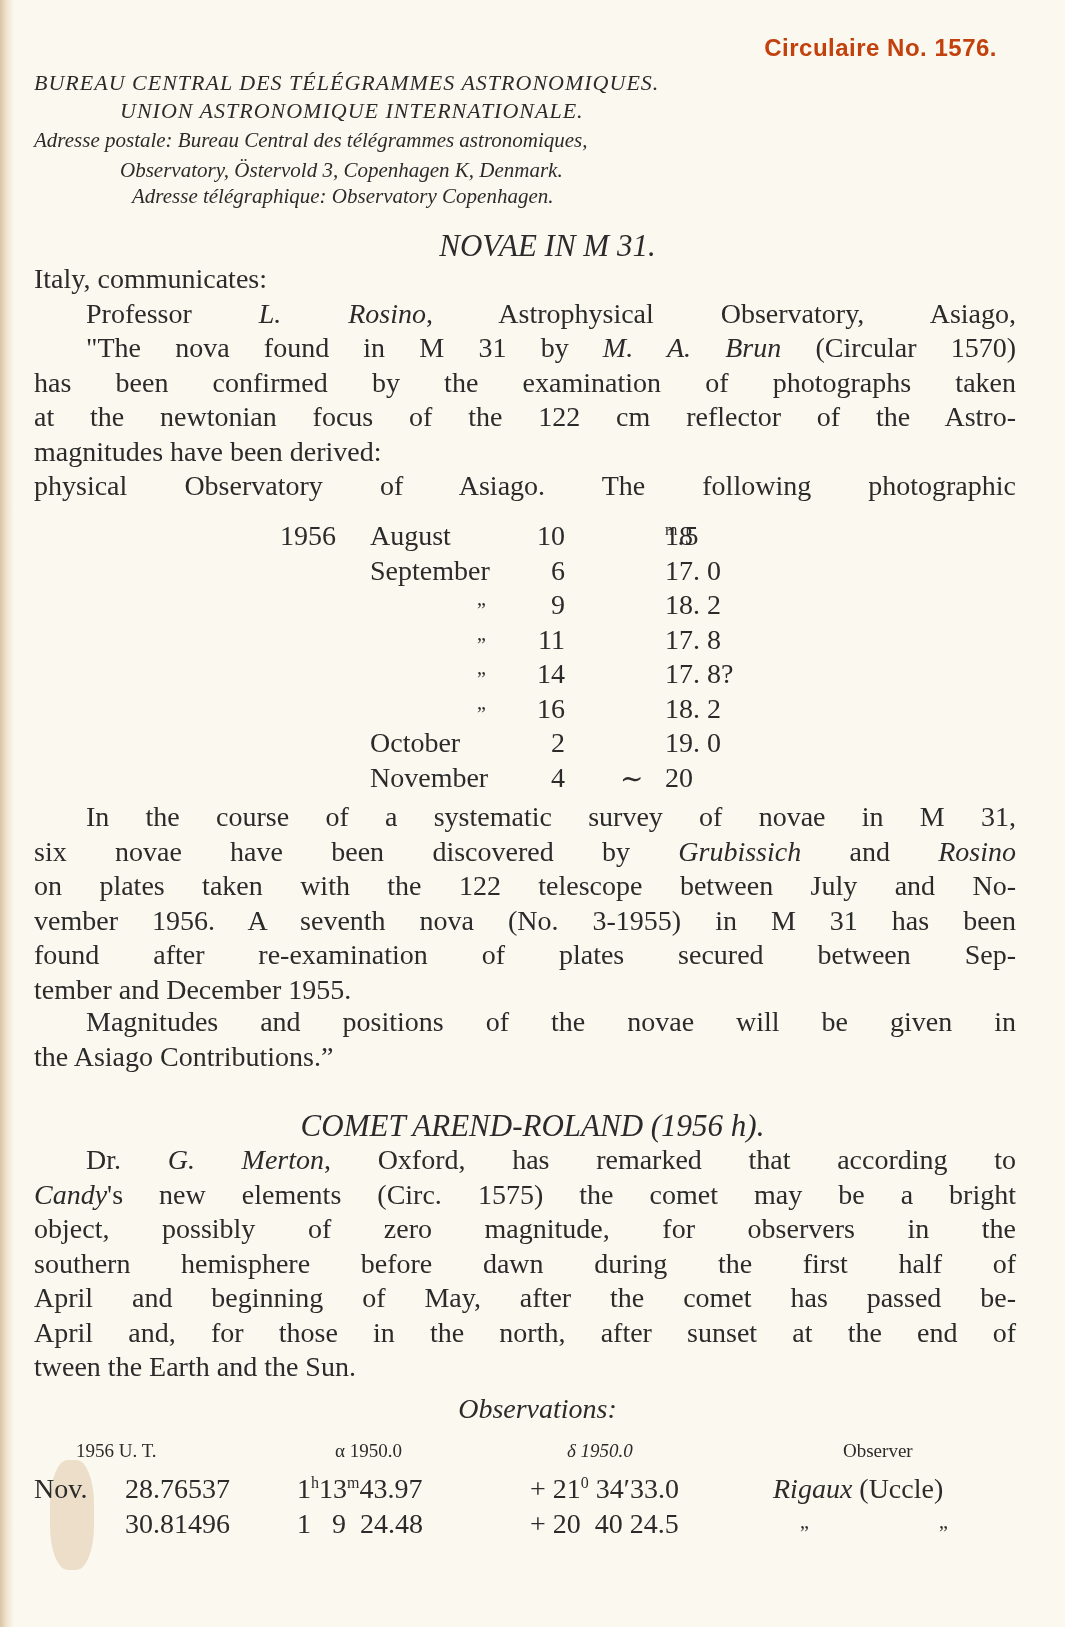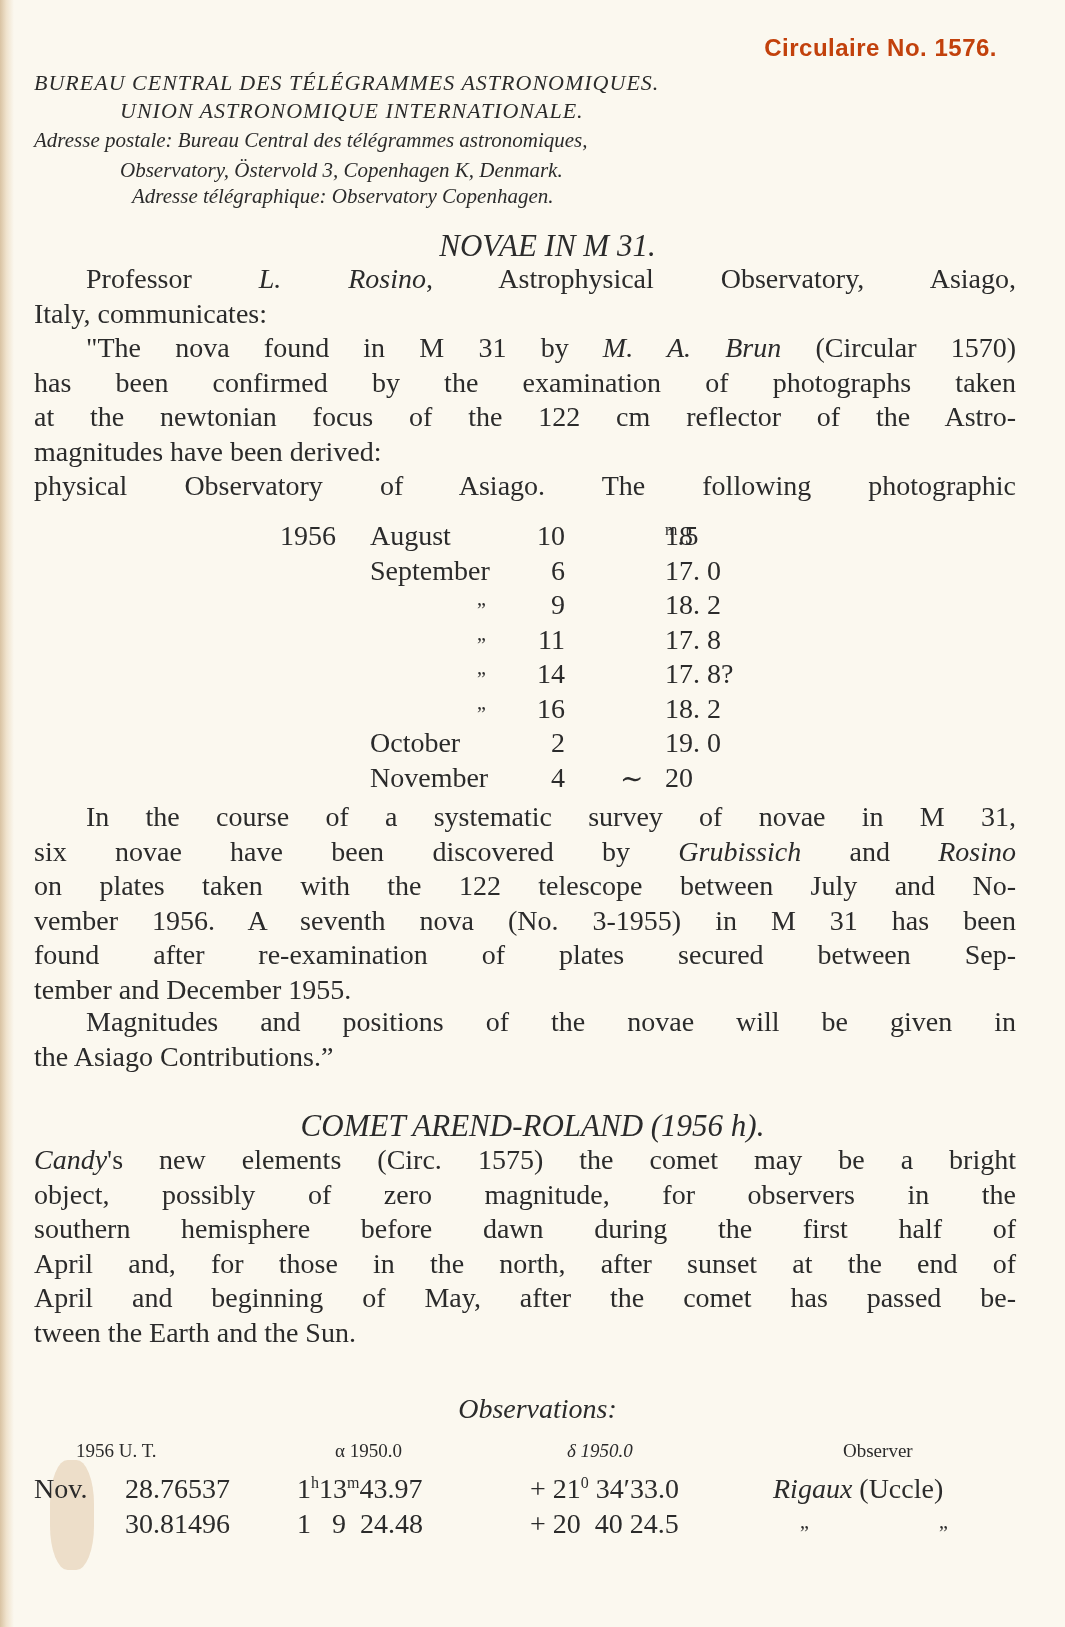--- a/index.html
+++ b/index.html
@@ -73,22 +73,22 @@
 
 <div class="abs hdr hdr1">BUREAU CENTRAL DES TÉLÉGRAMMES ASTRONOMIQUES.</div>
 <div class="abs hdr hdr2">UNION ASTRONOMIQUE INTERNATIONALE.</div>
 <div class="abs addr addr1">Adresse postale: Bureau Central des télégrammes astronomiques,</div>
 <div class="abs addr addr2">Observatory, Östervold 3, Copenhagen K, Denmark.</div>
 <div class="abs addr addr3">Adresse télégraphique: Observatory Copenhagen.</div>
 
 <div class="abs title title1">NOVAE IN M 31.</div>
 
 <div class="para p1">
+  <span class="line last">Italy, communicates:</span>
   <span class="line indent"><span>Professor </span><em>L. Rosino</em><span>, Astrophysical Observatory, Asiago,</span></span>
-  <span class="line last">Italy, communicates:</span>
   <span class="line indent"><span>"The nova found in M 31 by </span><em>M. A. Brun</em><span> (Circular 1570)</span></span>
   <span class="line">has been confirmed by the examination of photographs taken</span>
   <span class="line">at the newtonian focus of the 122 cm reflector of the Astro-</span>
   <span class="line last">magnitudes have been derived:</span>
   <span class="line">physical Observatory of Asiago. The following photographic</span>
 </div>
 
 <div class="mag-table">
   <div class="mag-row">
     <span class="c-year">1956</span>
@@ -144,25 +144,26 @@
 </div>
 
 <div class="para p3">
   <span class="line indent">Magnitudes and positions of the novae will be given in</span>
   <span class="line last">the Asiago Contributions.”</span>
 </div>
 
 <div class="abs title title2">COMET AREND-ROLAND (1956 h).</div>
 
 <div class="para p4">
+  <span class="line indent"><span>Dr. </span><em>G. Merton</em><span>, Oxford, has remarked that according to</span></span>
   <span class="line"><em>Candy</em><span>'s new elements (Circ. 1575) the comet may be a bright</span></span>
   <span class="line">object, possibly of zero magnitude, for observers in the</span>
   <span class="line">southern hemisphere before dawn during the first half of</span>
+  <span class="line">April and beginning of May, after the comet has passed be-</span>
   <span class="line">April and, for those in the north, after sunset at the end of</span>
-  <span class="line">April and beginning of May, after the comet has passed be-</span>
   <span class="line last">tween the Earth and the Sun.</span>
 </div>
 
 <div class="abs obs-title">Observations:</div>
 
 <div class="abs obs-head oh1">1956 U. T.</div>
 <div class="abs obs-head oh2">α 1950.0</div>
 <div class="abs obs-head oh3">δ 1950.0</div>
 <div class="abs obs-head oh4">Observer</div>
 

